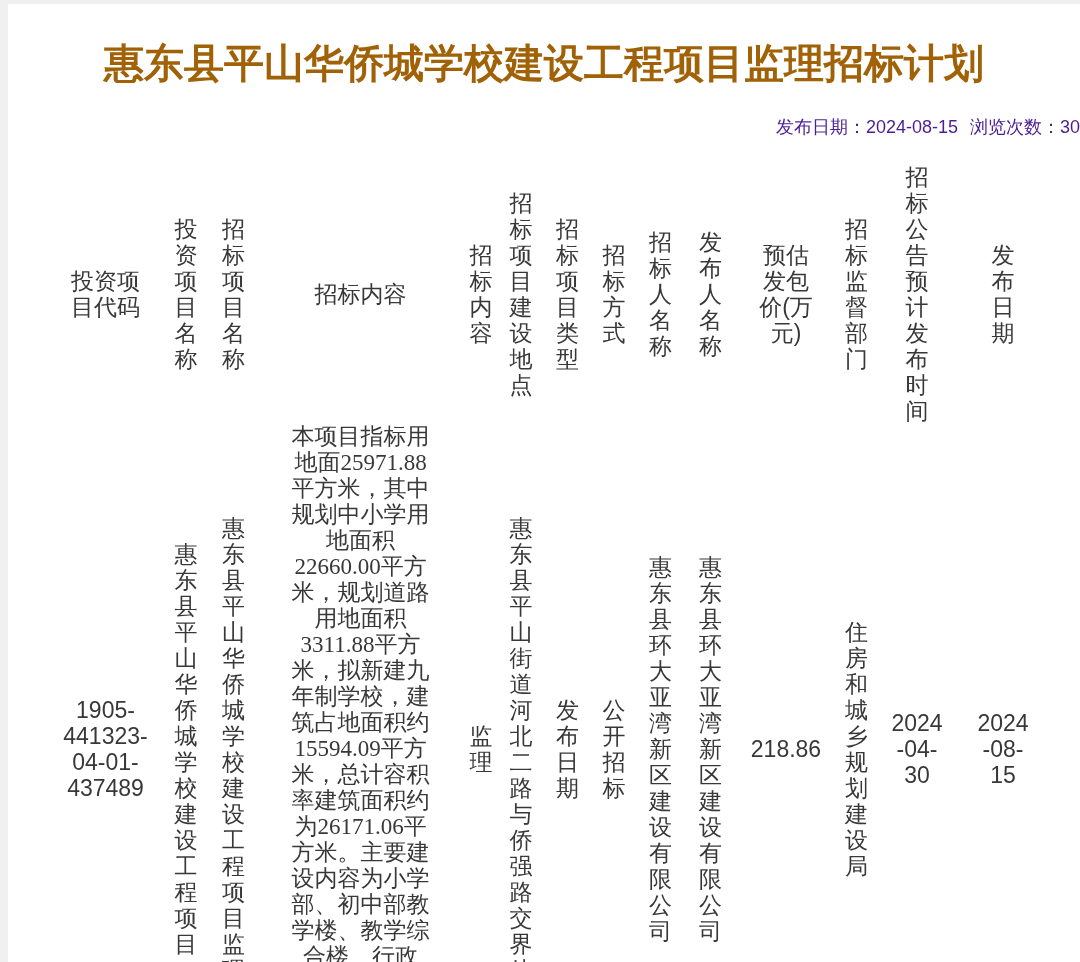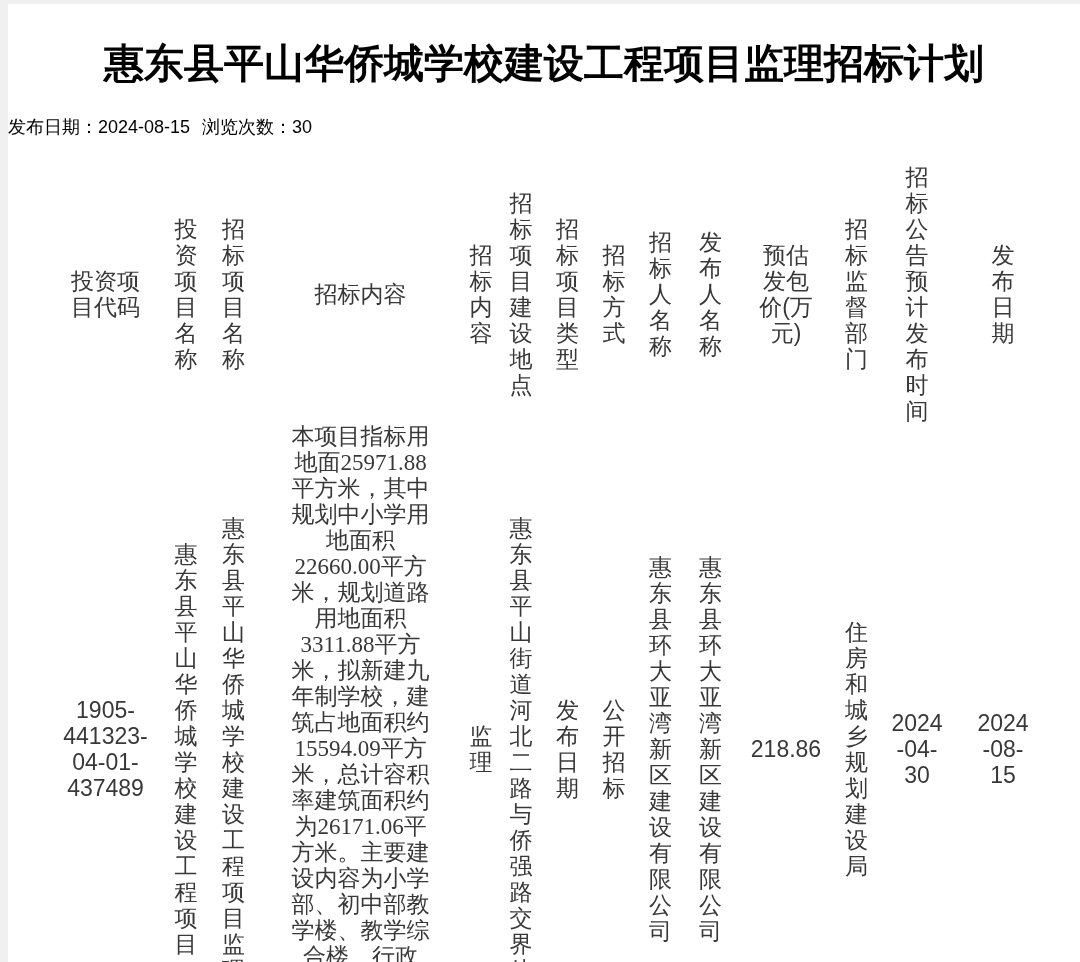--- a/index.html
+++ b/index.html
@@ -11,29 +11,29 @@
   .panel {
     margin: 4px 0 0 8px;
     background: #ffffff;
     min-height: 958px;
     box-sizing: border-box;
     padding-top: 34px;
   }
   .page-title {
     margin: 0;
     text-align: center;
-    color: #000000;
+    color: #a16207;
     font-size: 40px;
     font-weight: bold;
     line-height: 50px;
   }
   .meta-line {
     margin-top: 28px;
-    text-align: left;
-    color: #000000;
+    text-align: right;
+    color: #4c1d95;
     font-size: 18px;
     line-height: 22px;
   }
   .meta-line .gap { margin-left: 12px; }
   table.tender-table {
     table-layout: fixed;
     border-collapse: collapse;
     width: 1000px;
     margin-left: 40px;
     margin-top: 26px;

